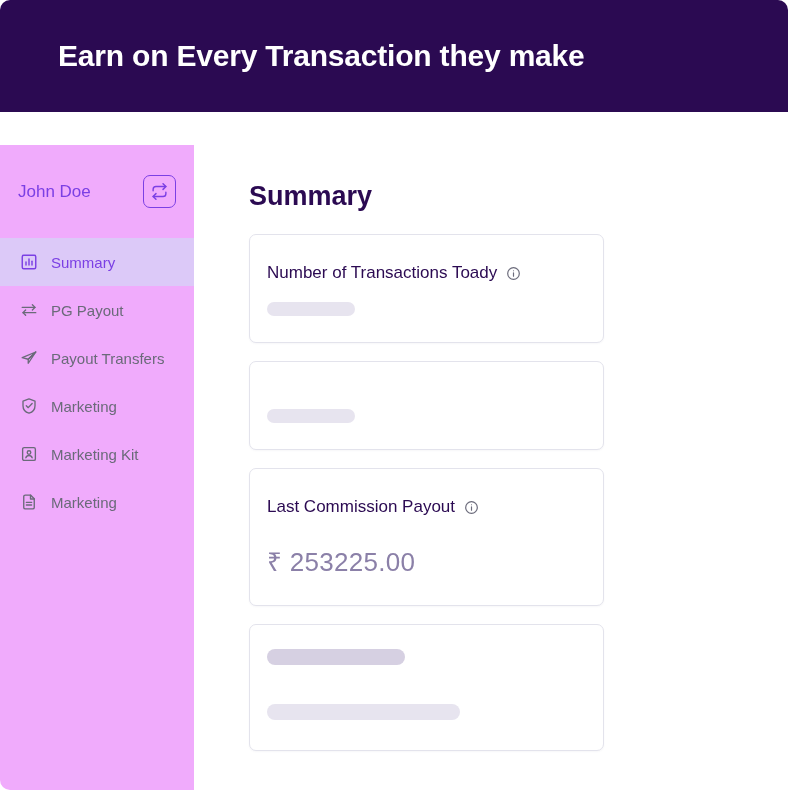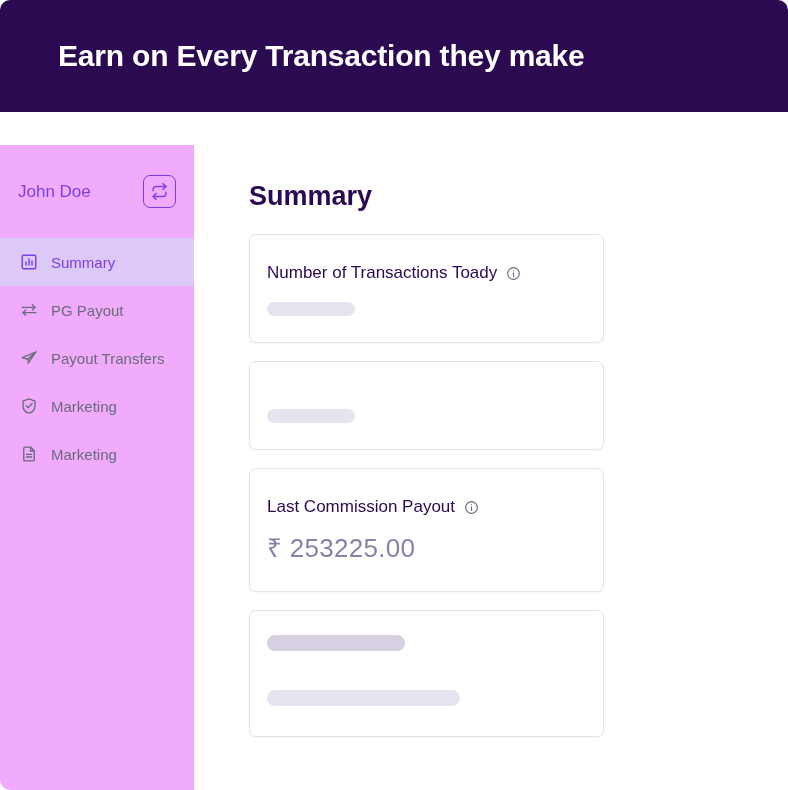--- a/index.html
+++ b/index.html
@@ -145,21 +145,21 @@
   .info-icon svg { display: block; }
 
   .skeleton {
     margin-top: 19px;
     height: 14px;
     width: 88px;
     border-radius: 7px;
     background: #E7E4EF;
   }
   .card-value {
-    margin-top: 12px;
+    margin-top: 26px;
     color: #8B80A8;
     font-size: 26px;
     font-weight: normal;
     letter-spacing: 0.3px;
   }
 
   
   .card.placeholder-card {
     padding: 24px 20px 30px 17px;
   }
@@ -241,20 +241,30 @@
       <li class="nav-item">
         <span class="nav-icon">
           <svg width="18" height="18" viewBox="0 0 24 24" fill="none" stroke="#6A6A79" stroke-width="1.8" stroke-linecap="round" stroke-linejoin="round">
             <path d="M12 2.5l8 3v6c0 5-3.4 8.6-8 10-4.6-1.4-8-5-8-10v-6l8-3z"></path>
             <polyline points="8.4 11.6 11 14.2 16.2 8.6"></polyline>
           </svg>
         </span>
         <span>Marketing</span>
       </li>
 
+      <li class="nav-item">
+        <span class="nav-icon">
+          <svg width="18" height="18" viewBox="0 0 24 24" fill="none" stroke="#6A6A79" stroke-width="1.8" stroke-linecap="round" stroke-linejoin="round">
+            <rect x="3.5" y="3.5" width="17" height="17" rx="2"></rect>
+            <circle cx="12" cy="10" r="2.4"></circle>
+            <path d="M7.8 17c.6-2 2.2-3 4.2-3s3.6 1 4.2 3"></path>
+          </svg>
+        </span>
+        <span>Marketing Kit</span>
+      </li>
 
       <li class="nav-item">
         <span class="nav-icon">
           <svg width="18" height="18" viewBox="0 0 24 24" fill="none" stroke="#6A6A79" stroke-width="1.8" stroke-linecap="round" stroke-linejoin="round">
             <path d="M14 2.8H7a2 2 0 0 0-2 2v14.4a2 2 0 0 0 2 2h10a2 2 0 0 0 2-2V7.8l-5-5z"></path>
             <polyline points="14 2.8 14 8 19 8"></polyline>
             <line x1="8.5" y1="12.5" x2="15.5" y2="12.5"></line>
             <line x1="8.5" y1="16" x2="15.5" y2="16"></line>
           </svg>
         </span>

